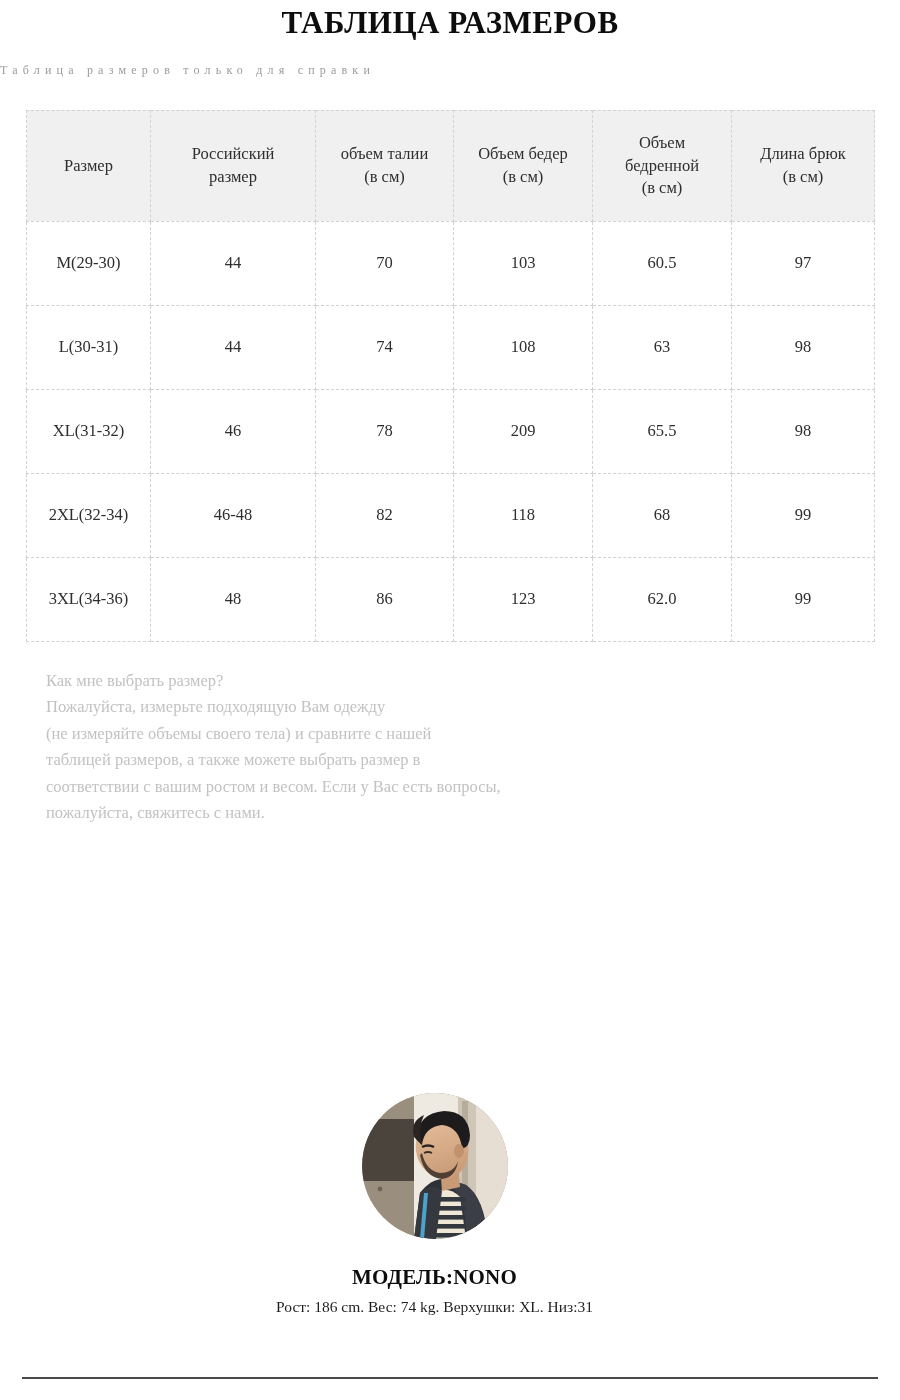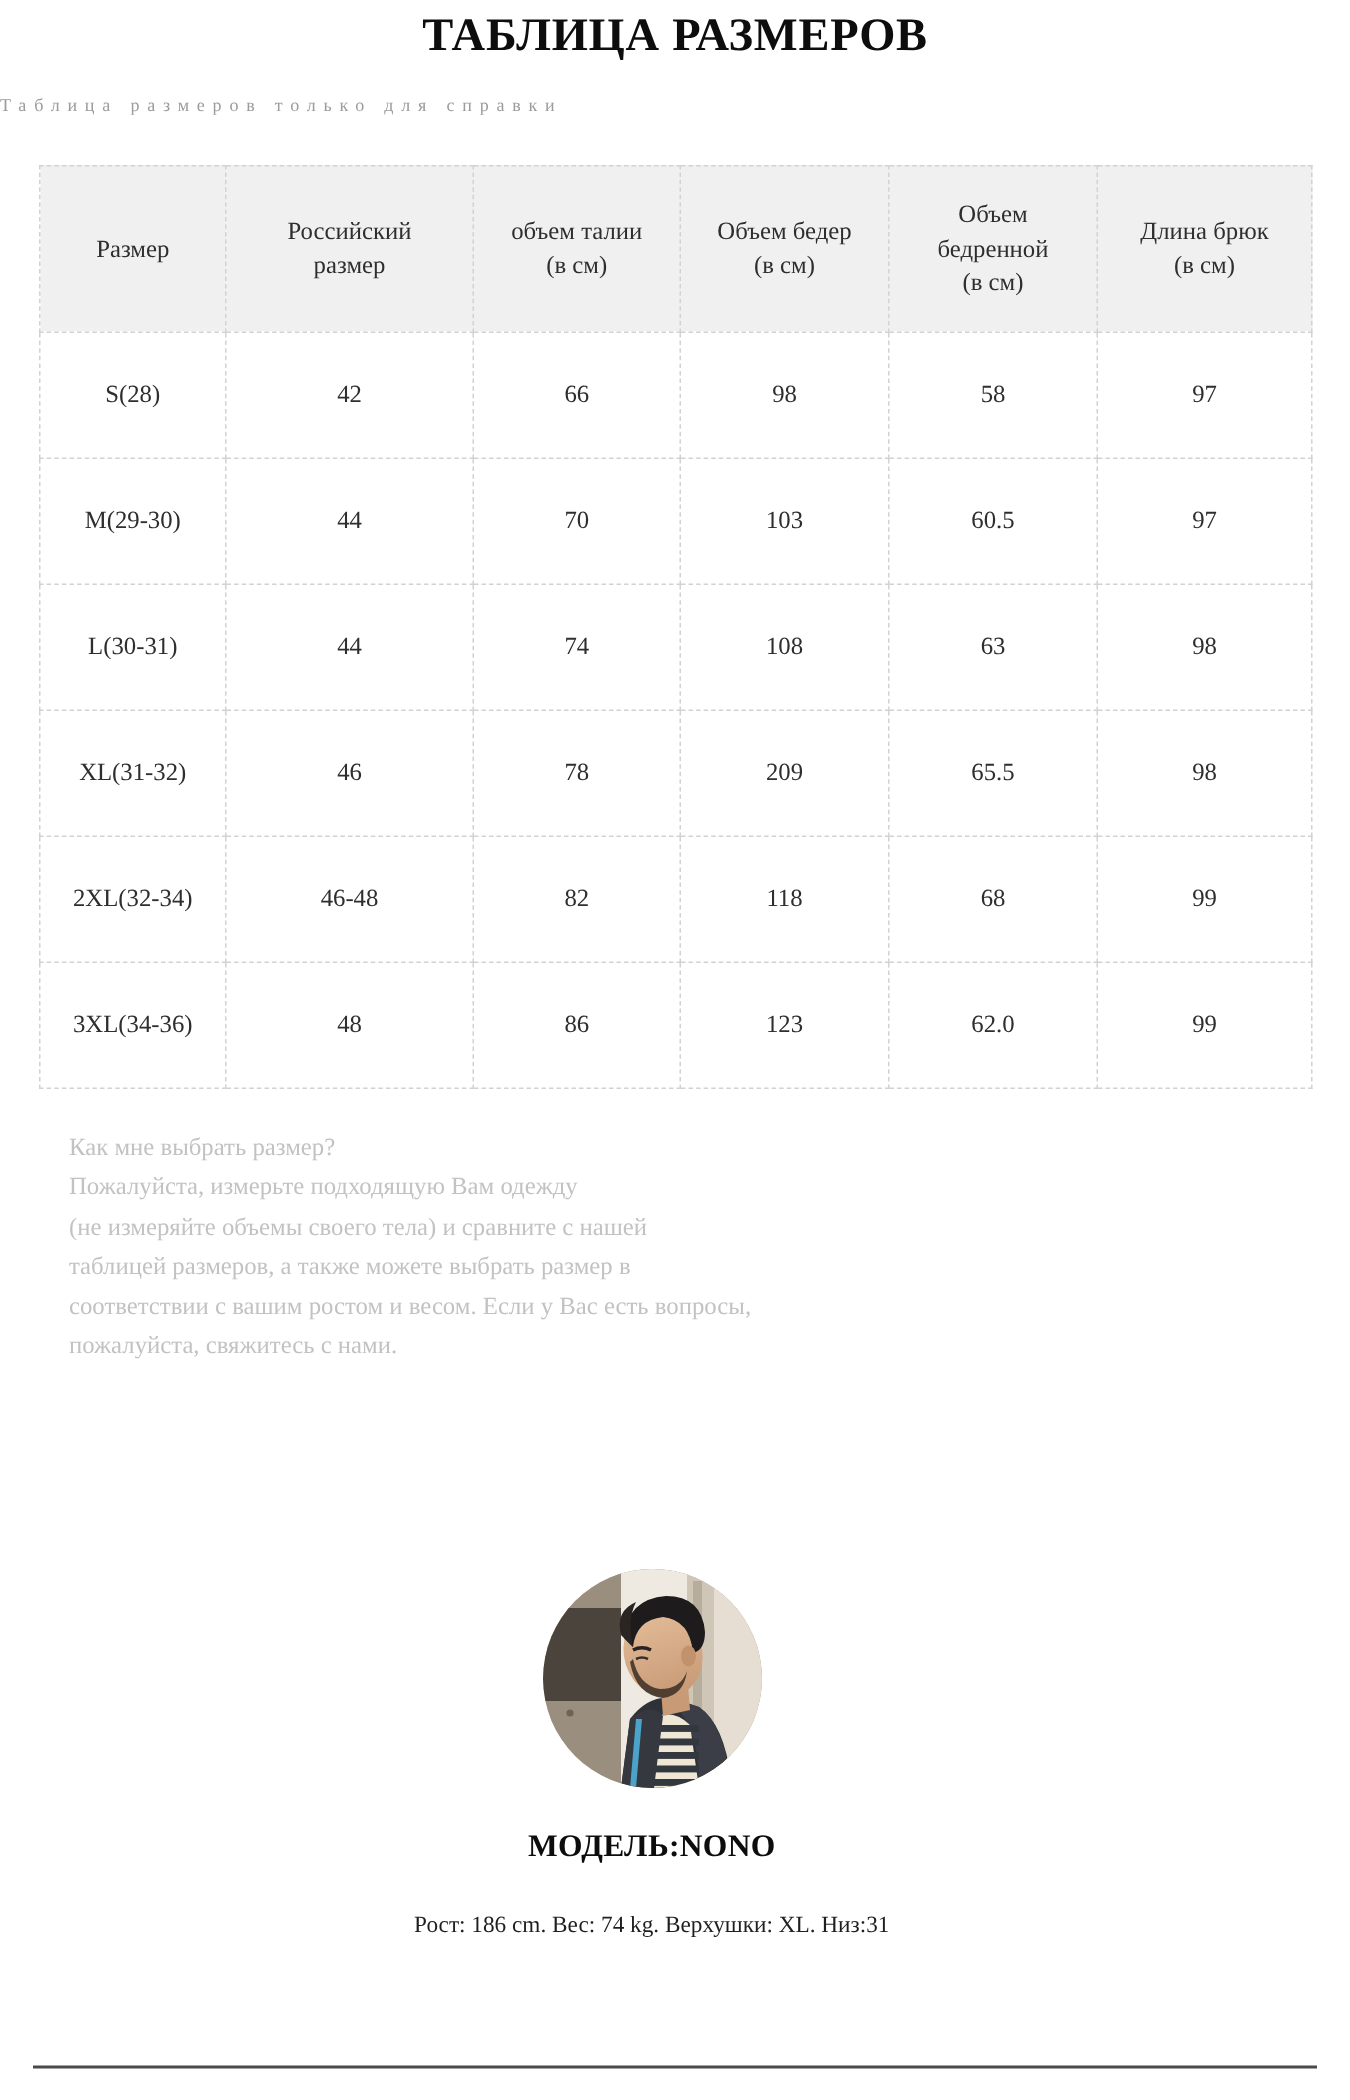--- a/index.html
+++ b/index.html
@@ -83,21 +83,21 @@
     line-height: 26.5px;
     color: #c2c2c2;
     max-width: 700px;
   }
   .help-block div { white-space: nowrap; margin-left: 24px; }
 
   
   .model-block {
     position: absolute;
     left: 0;
-    top: 1046px;
+    top: 1093px;
     width: 869px;
     text-align: center;
   }
   .model-photo {
     width: 146px;
     height: 146px;
     margin: 0 auto;
     border-radius: 50%;
     overflow: hidden;
     position: relative;
@@ -106,21 +106,21 @@
   .model-photo svg { display: block; }
   .model-name {
     margin-top: 26px;
     font-family: "Liberation Serif", "DejaVu Serif", serif;
     font-size: 21px;
     font-weight: 700;
     color: #0d0d0d;
     letter-spacing: 0.2px;
   }
   .model-specs {
-    margin-top: 32px;
+    margin-top: 8px;
     font-family: "Liberation Serif", "DejaVu Serif", serif;
     font-size: 15.5px;
     color: #1f1f1f;
   }
 
   
   .footer-rule {
     position: absolute;
     left: 22px;
     top: 1377px;
@@ -167,28 +167,20 @@
           <span>бедренной</span><br>
           <span>(в см)</span>
         </th>
         <th>
           <span>Длина брюк</span><br>
           <span>(в см)</span>
         </th>
       </tr>
     </thead>
     <tbody>
-      <tr>
-        <td>S(28)</td>
-        <td>42</td>
-        <td>66</td>
-        <td>98</td>
-        <td>58</td>
-        <td>97</td>
-      </tr>
       <tr>
         <td>M(29-30)</td>
         <td>44</td>
         <td>70</td>
         <td>103</td>
         <td>60.5</td>
         <td>97</td>
       </tr>
       <tr>
         <td>L(30-31)</td>

